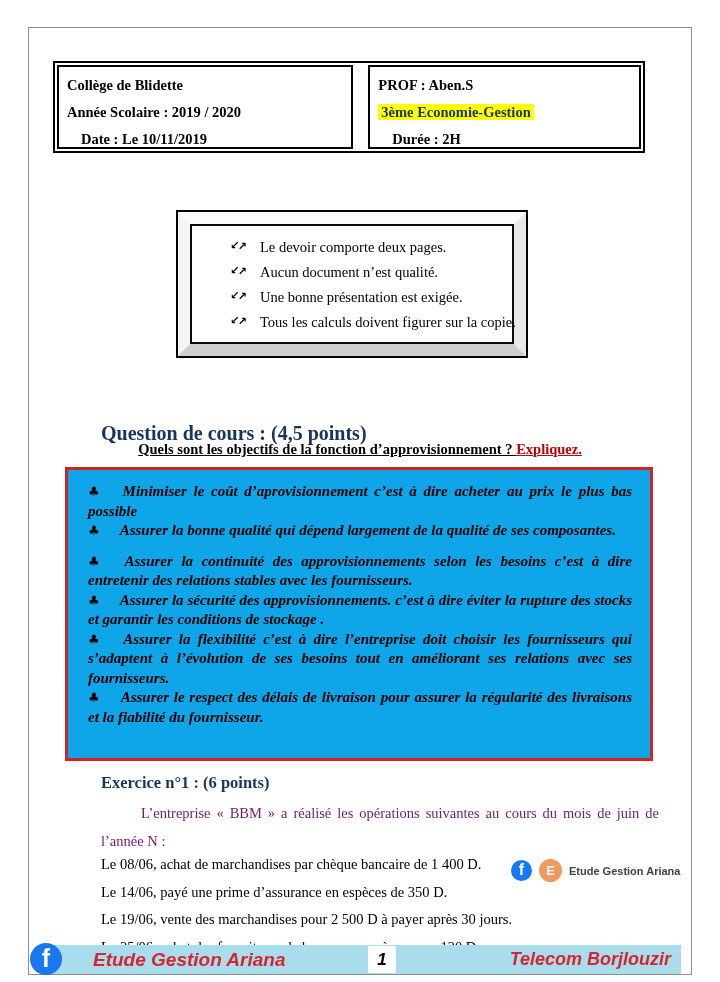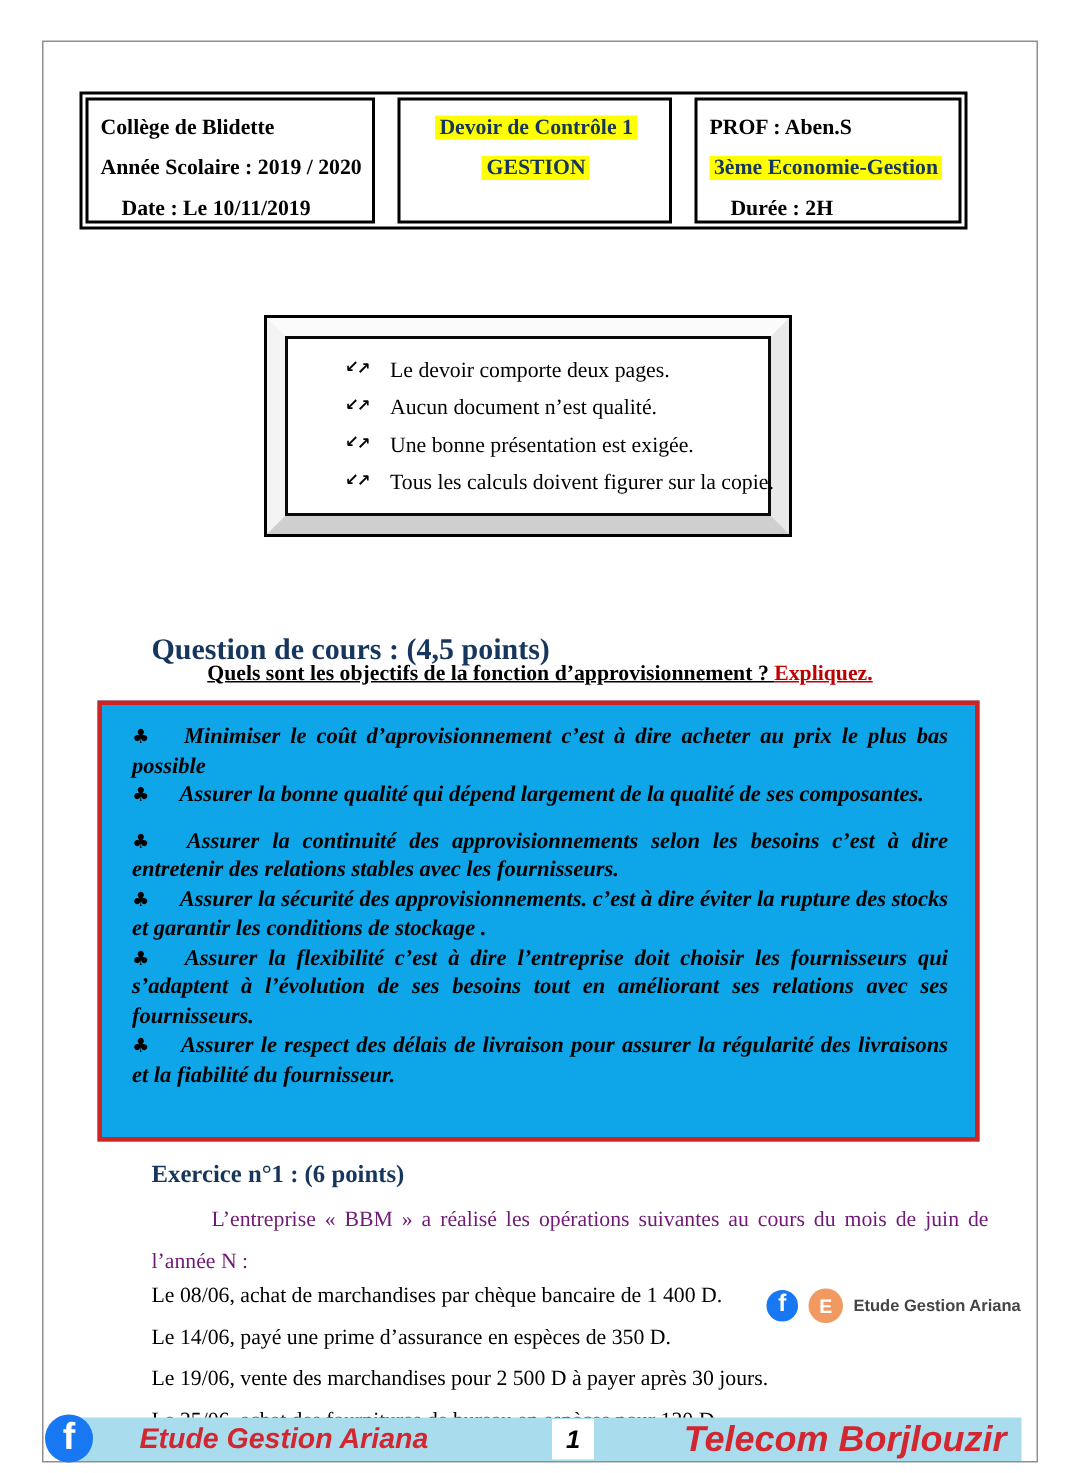--- a/index.html
+++ b/index.html
@@ -64,39 +64,35 @@
   .wm-label { font-size:11px; color:#444; font-weight:bold; }
 
   
   .footer-bar { position:absolute; left:18px; top:917px; width:634px; height:29px;
                 background:#a9dcec; display:flex; align-items:center;
                 font-family:"Liberation Sans","DejaVu Sans",sans-serif; }
   .footer-left { flex:1; padding-left:46px; color:#d22730; font-size:19px; font-weight:bold; font-style:italic; }
   .footer-page-box { width:28px; height:27px; background:#fff; color:#000; text-align:center;
                      line-height:27px; font-size:17px; font-weight:bold; font-style:italic; }
   .footer-right { flex:1; text-align:right; padding-right:10px; color:#d22730;
-                  font-size:24px; font-weight:bold; font-style:italic; }
+                  font-size:18px; font-weight:bold; font-style:italic; }
   .footer-fb { position:absolute; left:1px; top:915px; width:32px; height:32px; border-radius:50%;
                background:#1877f2; color:#fff; font-weight:bold; font-size:25px; text-align:center;
                line-height:30px; font-family:"Liberation Sans",sans-serif; z-index:2; }
 </style>
 </head>
 <body>
 
 <div class="page">
 
   <div class="header-table">
     <div class="header-cell" style="flex:1.06;">
       <div>Collège de Blidette</div>
       <div>Année Scolaire : 2019 / 2020</div>
       <div class="indent">Date : Le 10/11/2019</div>
-    </div>
-    <div class="header-cell center" style="flex:1;">
-      <div><span class="hl">Devoir de Contrôle 1</span></div>
-      <div><span class="hl">GESTION</span></div>
     </div>
     <div class="header-cell" style="flex:0.97;">
       <div>PROF : Aben.S</div>
       <div><span class="hl">3ème Economie-Gestion</span></div>
       <div class="indent">Durée : 2H</div>
     </div>
   </div>
 
   <div class="box3d">
     <div class="box3d-bevel">

